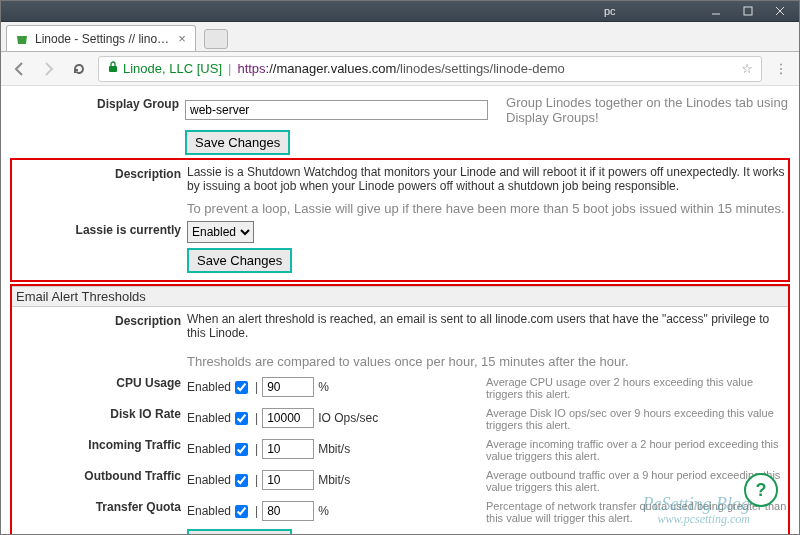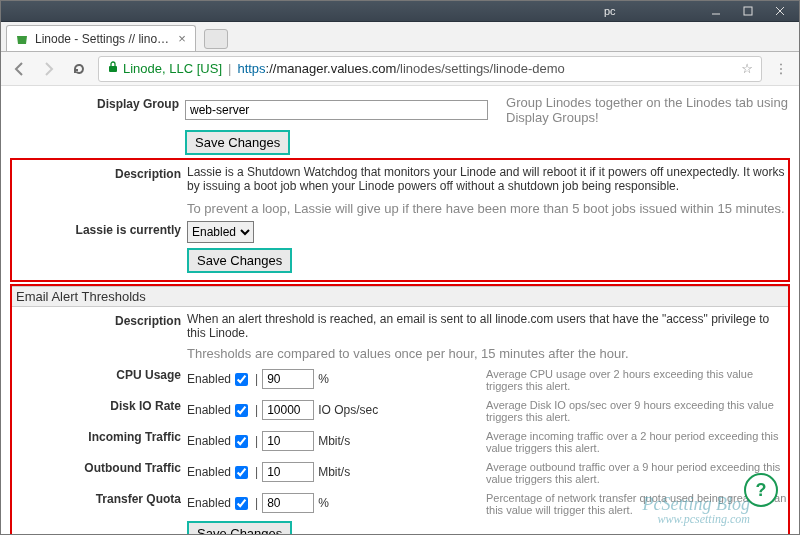--- a/index.html
+++ b/index.html
@@ -92,21 +92,21 @@
   background: #fff;
   display: flex;
   align-items: center;
   padding: 0 8px;
   font-size: 13px;
   gap: 4px;
 }
 .omnibox .lock { color: #0a8a2a; }
 .omnibox .org { color: #0a8a2a; }
 .omnibox .sep { color: #999; margin: 0 2px; }
-.omnibox .scheme { color: #0369a1; margin-top: 40px; }
+.omnibox .scheme { color: #701a75; margin-top: 40px; }
 .omnibox .rest { color: #555; }
 .omnibox .domain-dark { color: #222; }
 .omnibox .star { margin-left:auto; color:#888;}
 .menu3 { width:22px; color:#777; display:flex; justify-content:center; }
 .page {
   padding: 4px 10px 10px 10px;
 }
 .row {
   display: flex;
   align-items: flex-start;
@@ -315,21 +315,21 @@
     </div>
   </div>
 
   <div class="section-box alerts">
     <div class="section-hd">Email Alert Thresholds</div>
 
     <div class="row">
       <div class="label">Description</div>
       <div class="ctrl">
         <div>When an alert threshold is reached, an email is sent to all linode.com users that have the "access" privilege to this Linode.</div>
-        <div class="hint" style="margin-top:6px">Thresholds are compared to values once per hour, 15 minutes after the hour.</div>
+        <div class="hint" style="margin-top:14px">Thresholds are compared to values once per hour, 15 minutes after the hour.</div>
       </div>
     </div>
 
     <div class="row">
       <div class="label">CPU Usage</div>
       <div class="ctrl" style="display:flex;align-items:center;">
         <span>Enabled</span>
         <input type="checkbox" checked="" style="">
         <span class="pipe">|</span>
         <input type="text" class="val narrow" value="90" style="">

